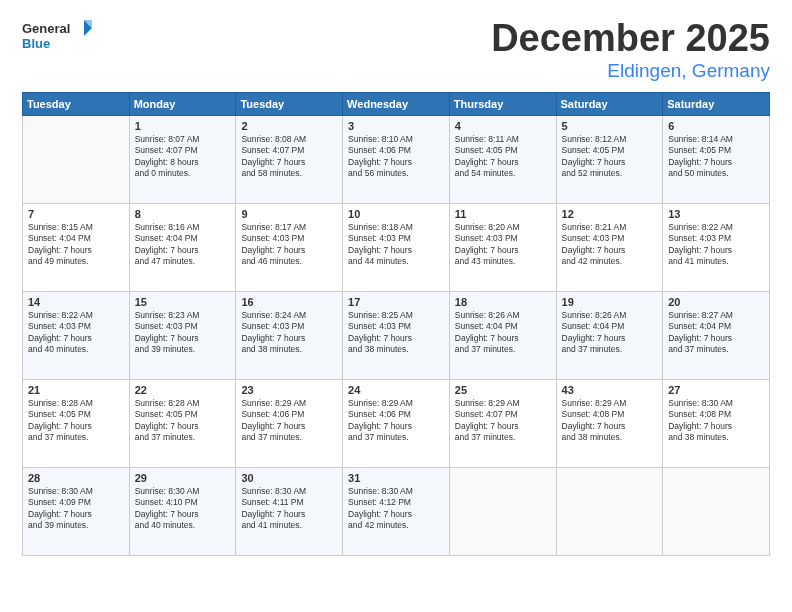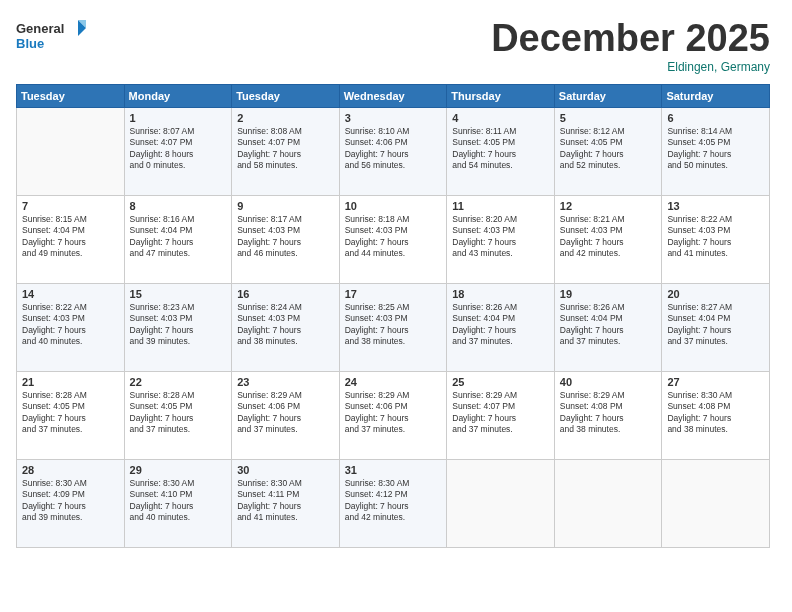--- a/index.html
+++ b/index.html
@@ -6,21 +6,21 @@
     body {
       font-family: Arial, sans-serif;
       background: #fff;
       width: 792px;
       height: 612px;
       overflow: hidden;
     }
     .page {
       width: 792px;
       height: 556px;
-      padding: 18px 22px 12px 16px;
+      padding: 18px 22px 12px 22px;
       display: flex;
       flex-direction: column;
     }
     .header {
       display: flex;
       justify-content: space-between;
       align-items: flex-start;
       margin-bottom: 10px;
     }
     .logo {
@@ -31,22 +31,22 @@
     .title-block {
       text-align: right;
     }
     .month-title {
       font-size: 38px;
       font-weight: bold;
       color: #333;
       line-height: 1.1;
     }
     .location {
-      font-size: 12px;
-      color: #0f766e;
+      font-size: 19px;
+      color: #3b82f6;
     }
     .calendar {
       flex: 1;
       border-collapse: collapse;
       width: 100%;
       table-layout: fixed;
     }
     .calendar thead tr th {
       background-color: #2e74b5;
       color: #fff;
@@ -292,21 +292,21 @@
 and 37 minutes.</div>
           </td>
           <td>
             <span class="day-num">25</span>
             <div class="day-info" style="white-space: pre-line;">Sunrise: 8:29 AM
 Sunset: 4:07 PM
 Daylight: 7 hours
 and 37 minutes.</div>
           </td>
           <td>
-            <span class="day-num">40</span>
+            <span class="day-num">43</span>
             <div class="day-info" style="white-space: pre-line;">Sunrise: 8:29 AM
 Sunset: 4:08 PM
 Daylight: 7 hours
 and 38 minutes.</div>
           </td>
           <td>
             <span class="day-num">27</span>
             <div class="day-info" style="white-space: pre-line;">Sunrise: 8:30 AM
 Sunset: 4:08 PM
 Daylight: 7 hours

